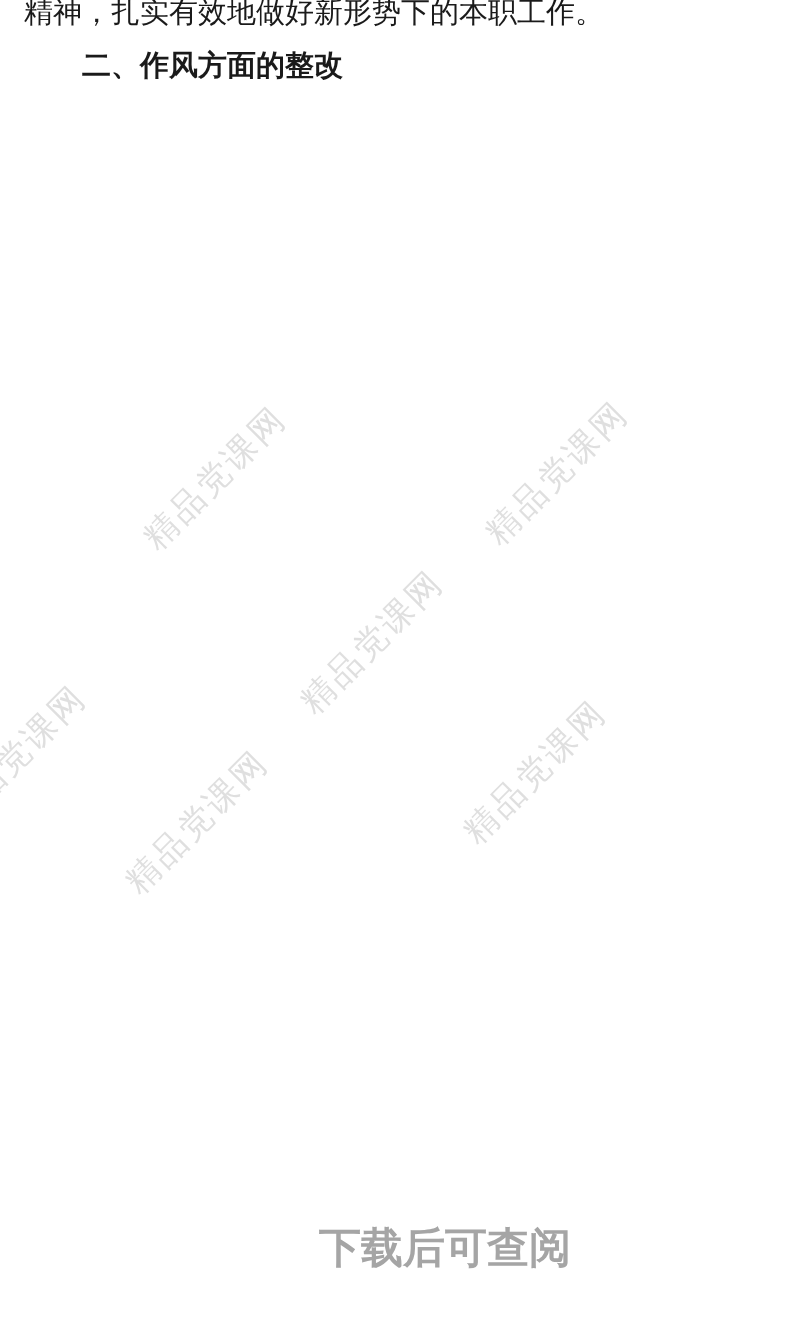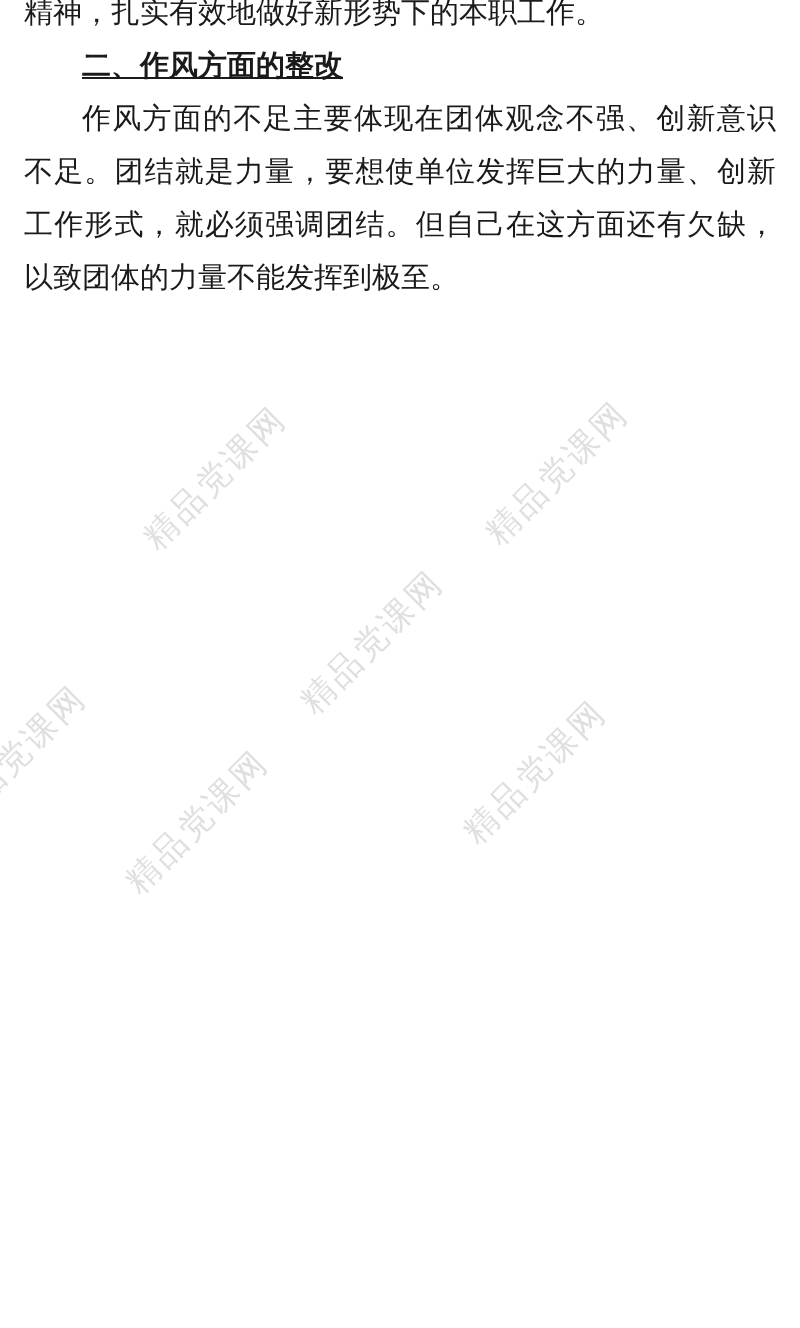--- a/index.html
+++ b/index.html
@@ -44,21 +44,20 @@
   }
   .para {
     margin: 0;
     text-align: justify;
   }
   .para.indent {
     text-indent: 2em;
   }
   .para.heading {
     font-weight: bold;
-    text-decoration: underline;
   }
   
   .footer {
     position: absolute;
     top: 1224px;
     left: 19px;   
     width: 800px;
     z-index: 2;
     display: flex;
     justify-content: center;
@@ -83,20 +82,20 @@
       <span class="watermark-item" style="left: 557px; top: 473px; color: rgb(198, 198, 198);">精品党课网</span>
       <span class="watermark-item" style="left: 372px; top: 642px; color: rgb(198, 198, 198);">精品党课网</span>
       <span class="watermark-item" style="left: 197px; top: 822px; color: rgb(198, 198, 198);">精品党课网</span>
       <span class="watermark-item" style="left: 535px; top: 772px; color: rgb(198, 198, 198);">精品党课网</span>
       <span class="watermark-item" style="left: 15px; top: 757px; color: rgb(198, 198, 198);">精品党课网</span>
     </div>
 
   <div class="content" id="content" style="color: rgb(26, 26, 26);">
       <p class="para body">精神，扎实有效地做好新形势下的本职工作。</p>
       <p class="para heading indent">二、作风方面的整改</p>
-      <p class="para body indent">作风方面的不足主要体现在团体观念不强、创新意识不足。团结就是力量，要想使单位发挥巨大的力量、创新工作形式，就必须强调团结。但自己在这方面还有欠缺，以致团体的力量不能发挥到极至。</p>
     </div>
 
   <div class="footer" id="footer" style="color: rgb(165, 165, 165);">
     <span class="gap"></span>
+    <span>下载后可查阅</span>
   </div>
 
 </div>
 
 </body></html>

